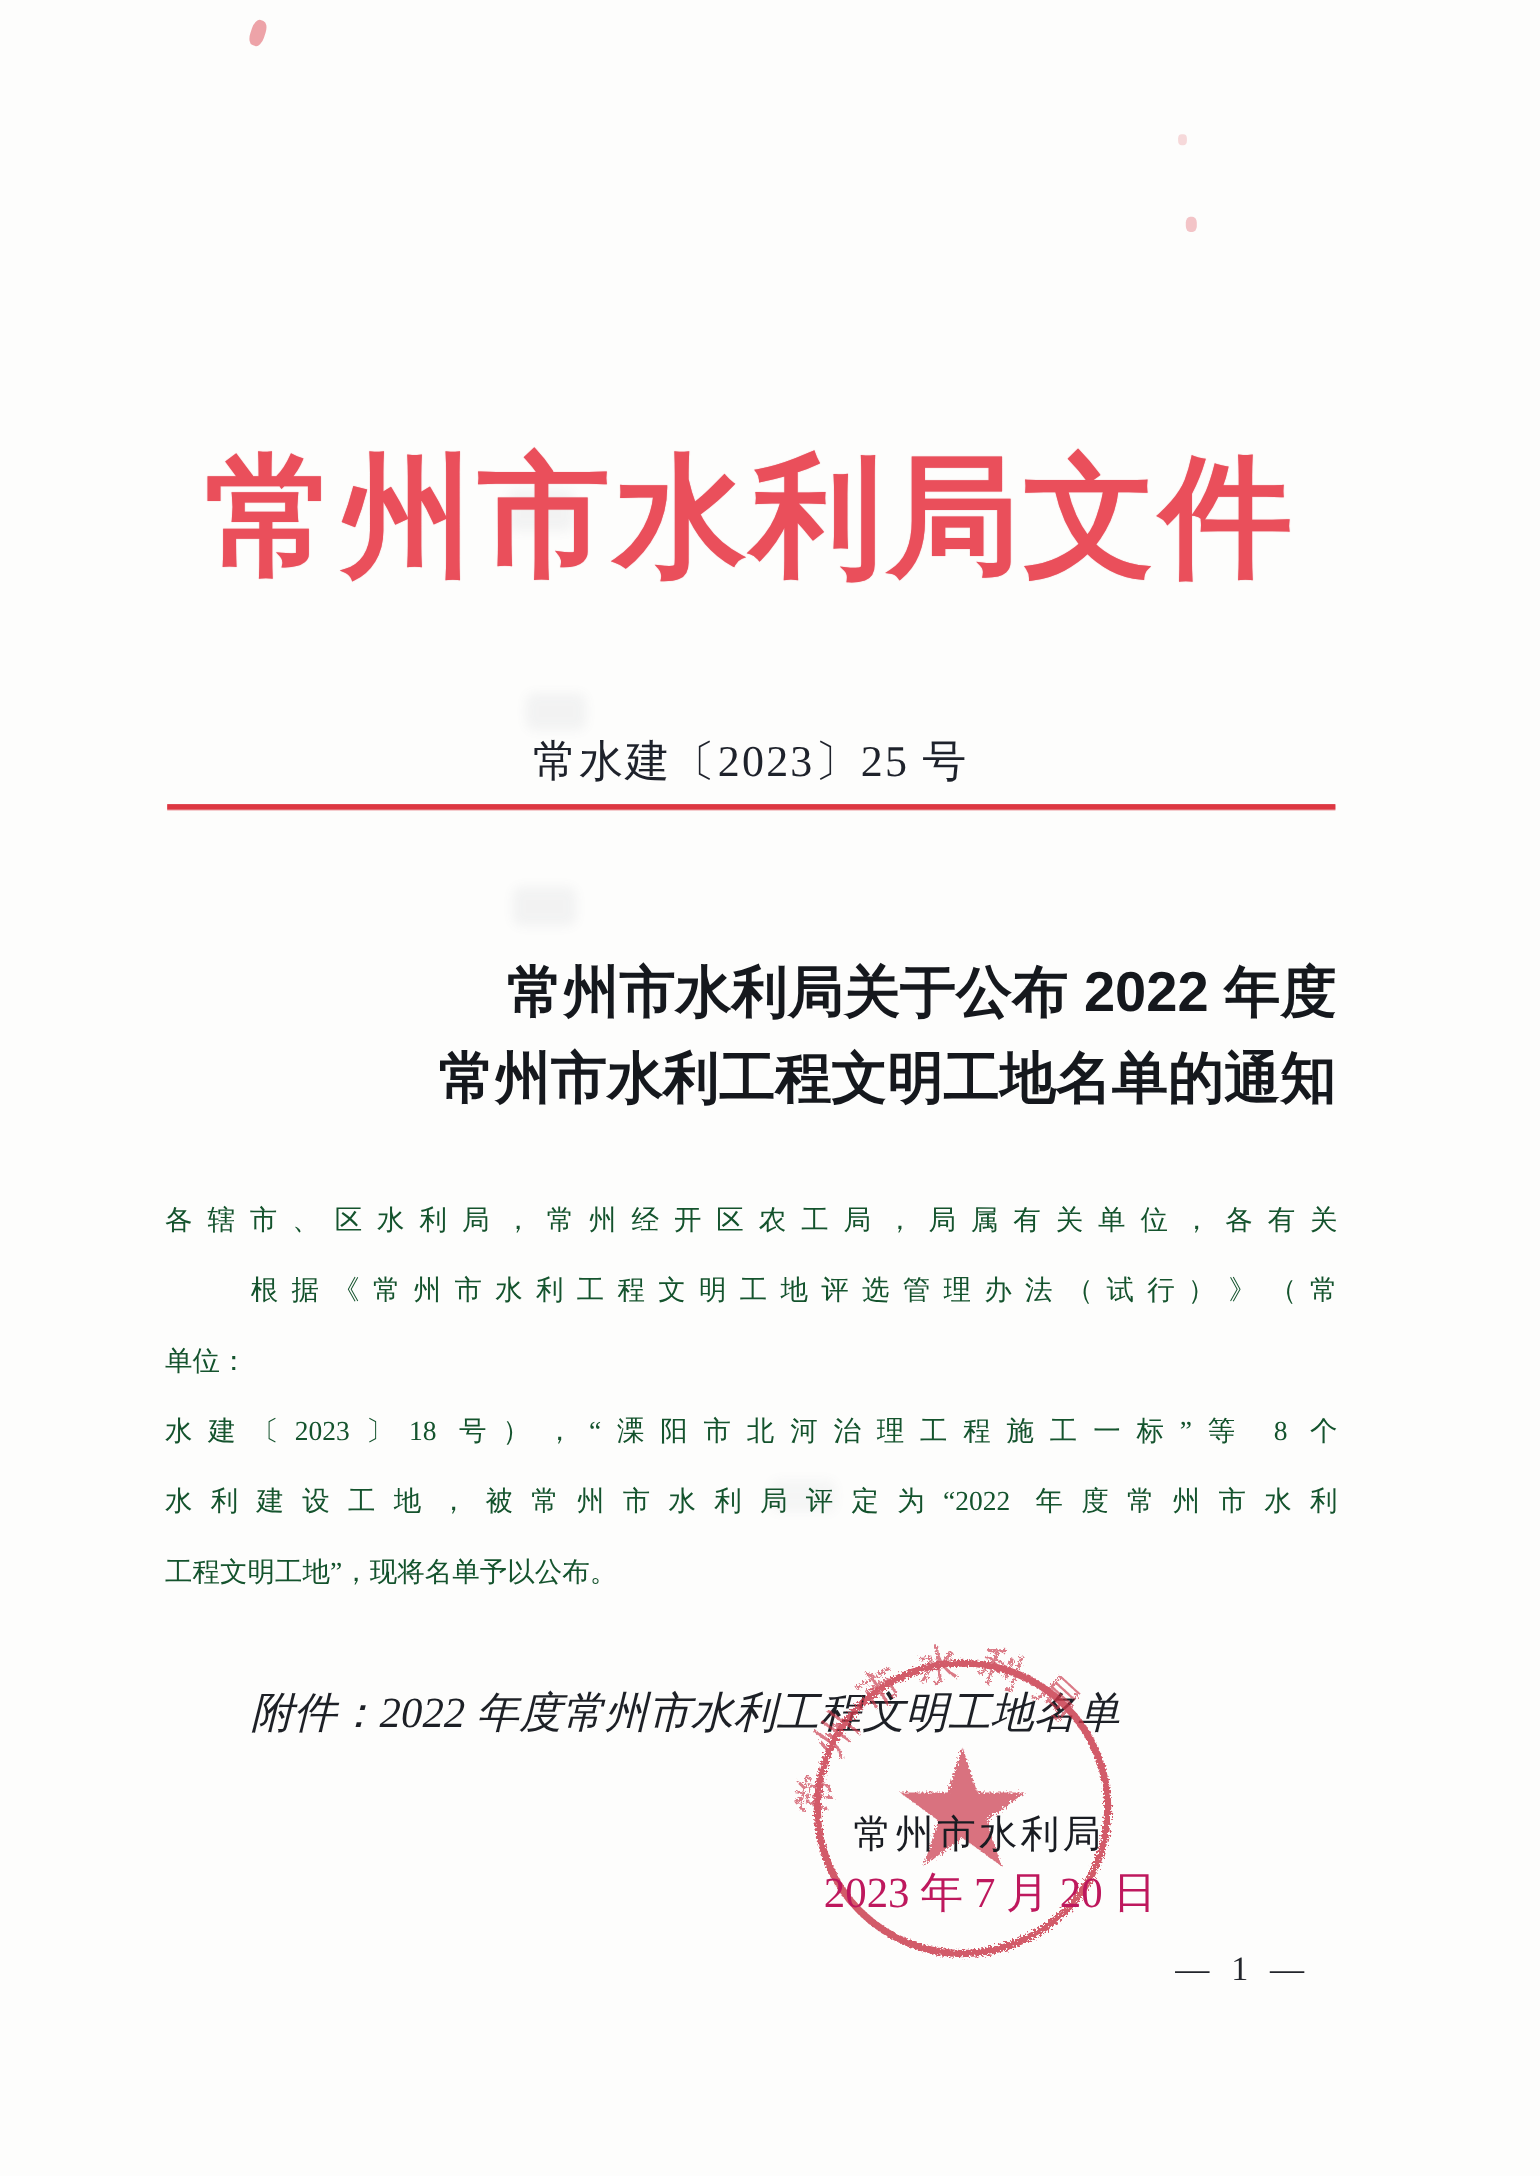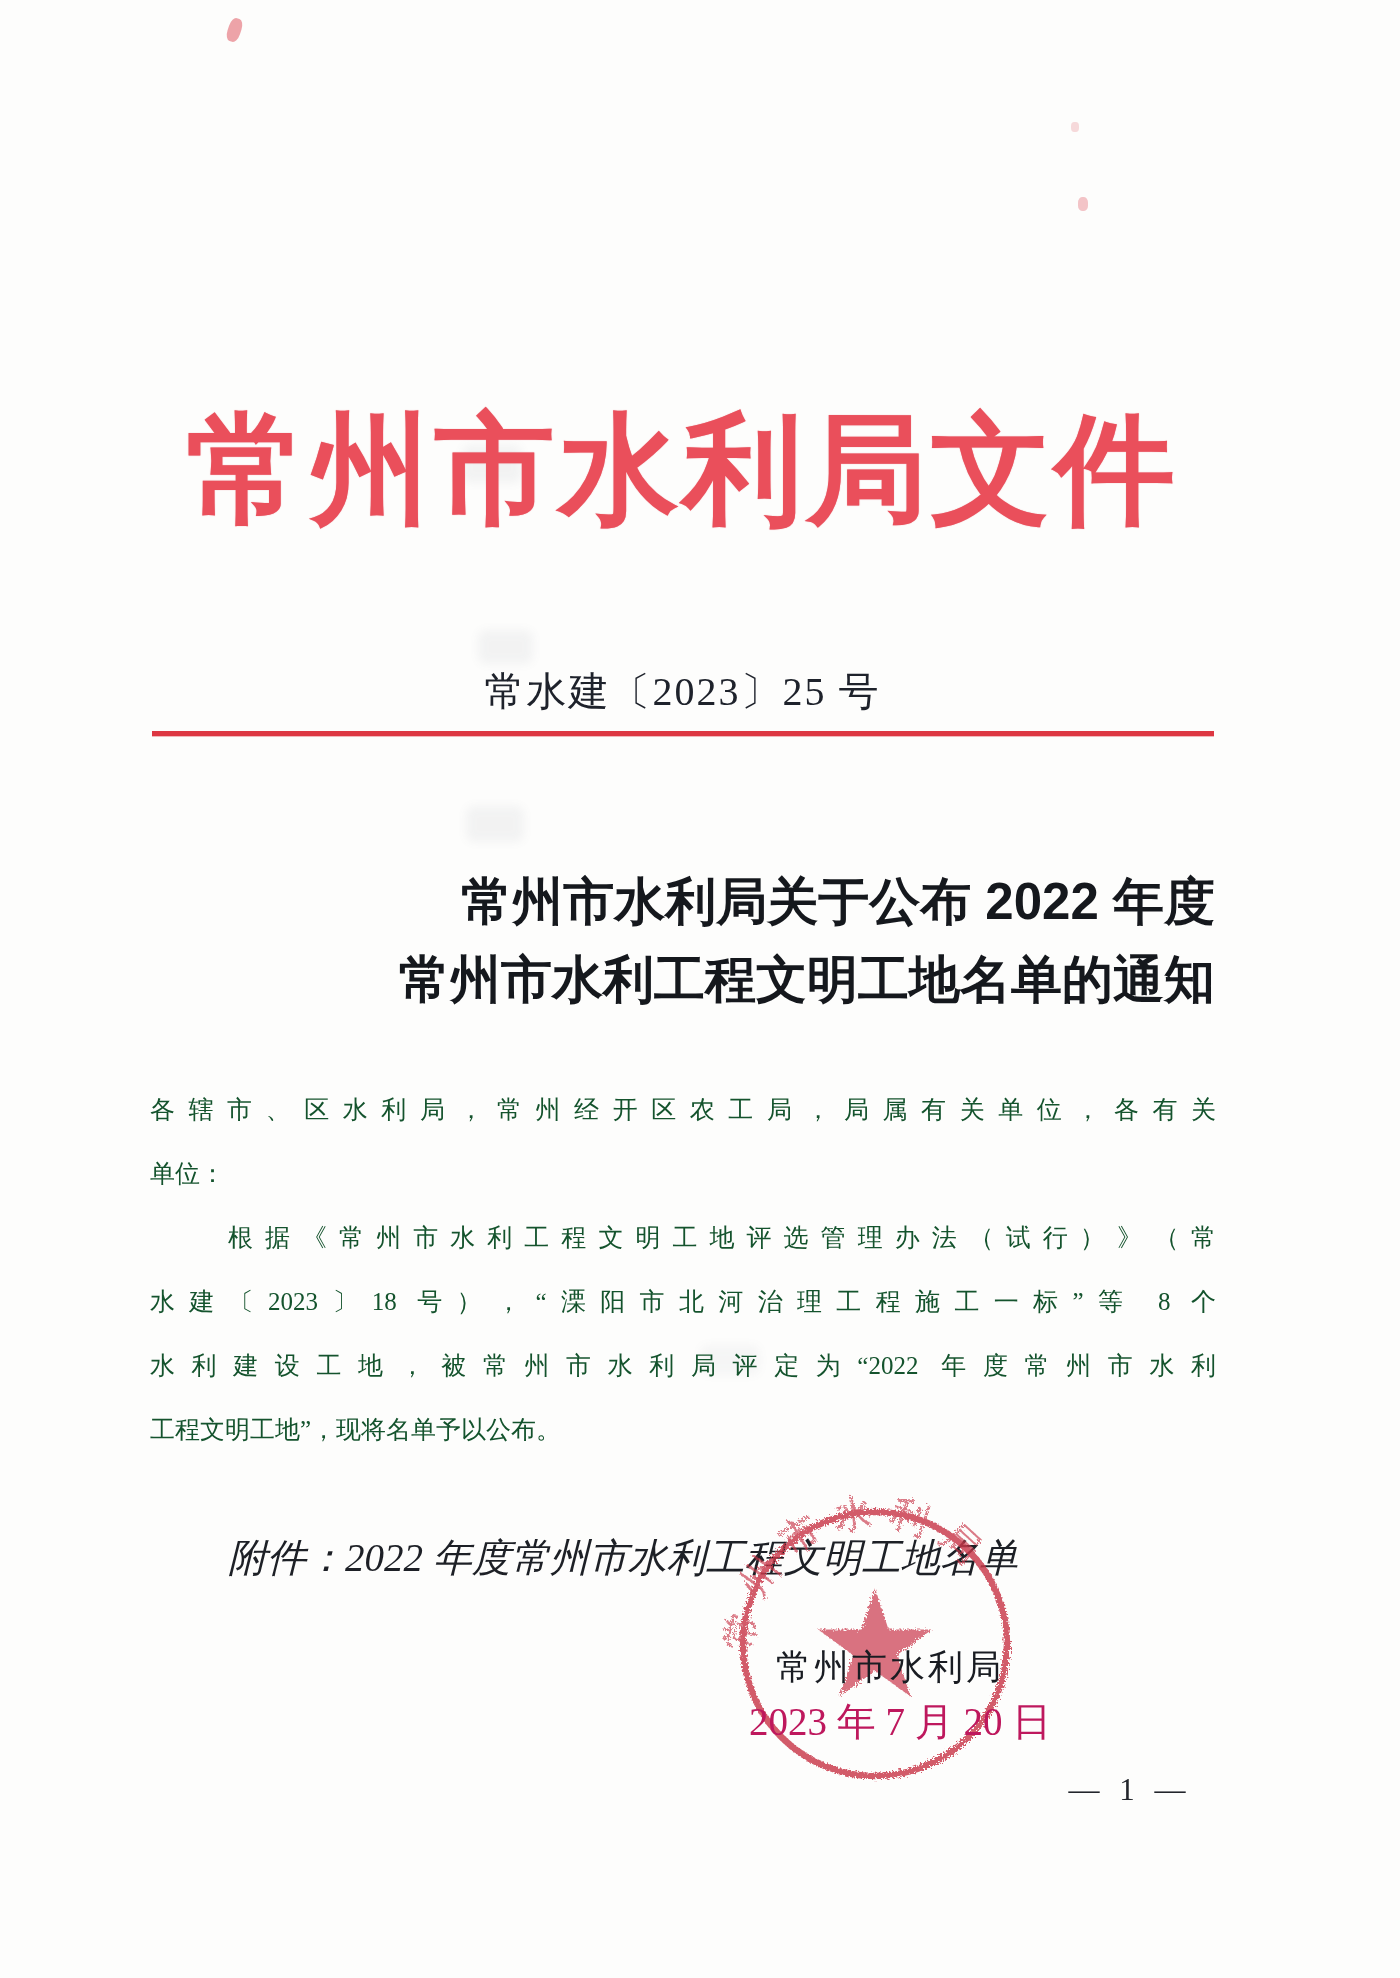--- a/index.html
+++ b/index.html
@@ -120,22 +120,22 @@
 
   <div class="abs doc-number">常水建〔2023〕25 号</div>
 
   <div class="abs red-rule"></div>
 
   <div class="abs notice-title l1">常州市水利局关于公布 2022 年度</div>
   <div class="abs notice-title l2">常州市水利工程文明工地名单的通知</div>
 
   <div class="abs body-block" id="body-block">
       <div class="body-line full">各辖市、区水利局，常州经开区农工局，局属有关单位，各有关</div>
+      <div class="body-line full indent">根据《常州市水利工程文明工地评选管理办法（试行）》（常</div>
       <div class="body-line">单位：</div>
-      <div class="body-line full indent">根据《常州市水利工程文明工地评选管理办法（试行）》（常</div>
       <div class="body-line full">水建〔2023〕18 号），“溧阳市北河治理工程施工一标”等 8 个</div>
       <div class="body-line full">水利建设工地，被常州市水利局评定为“2022 年度常州市水利</div>
       <div class="body-line">工程文明工地”，现将名单予以公布。</div>
     </div>
 
   <div class="abs attachment">附件：2022 年度常州市水利工程文明工地名单</div>
 
   <svg class="abs seal" viewBox="0 0 306 306">
     <defs>
       <filter id="stampRough" x="-20%" y="-20%" width="140%" height="140%">

